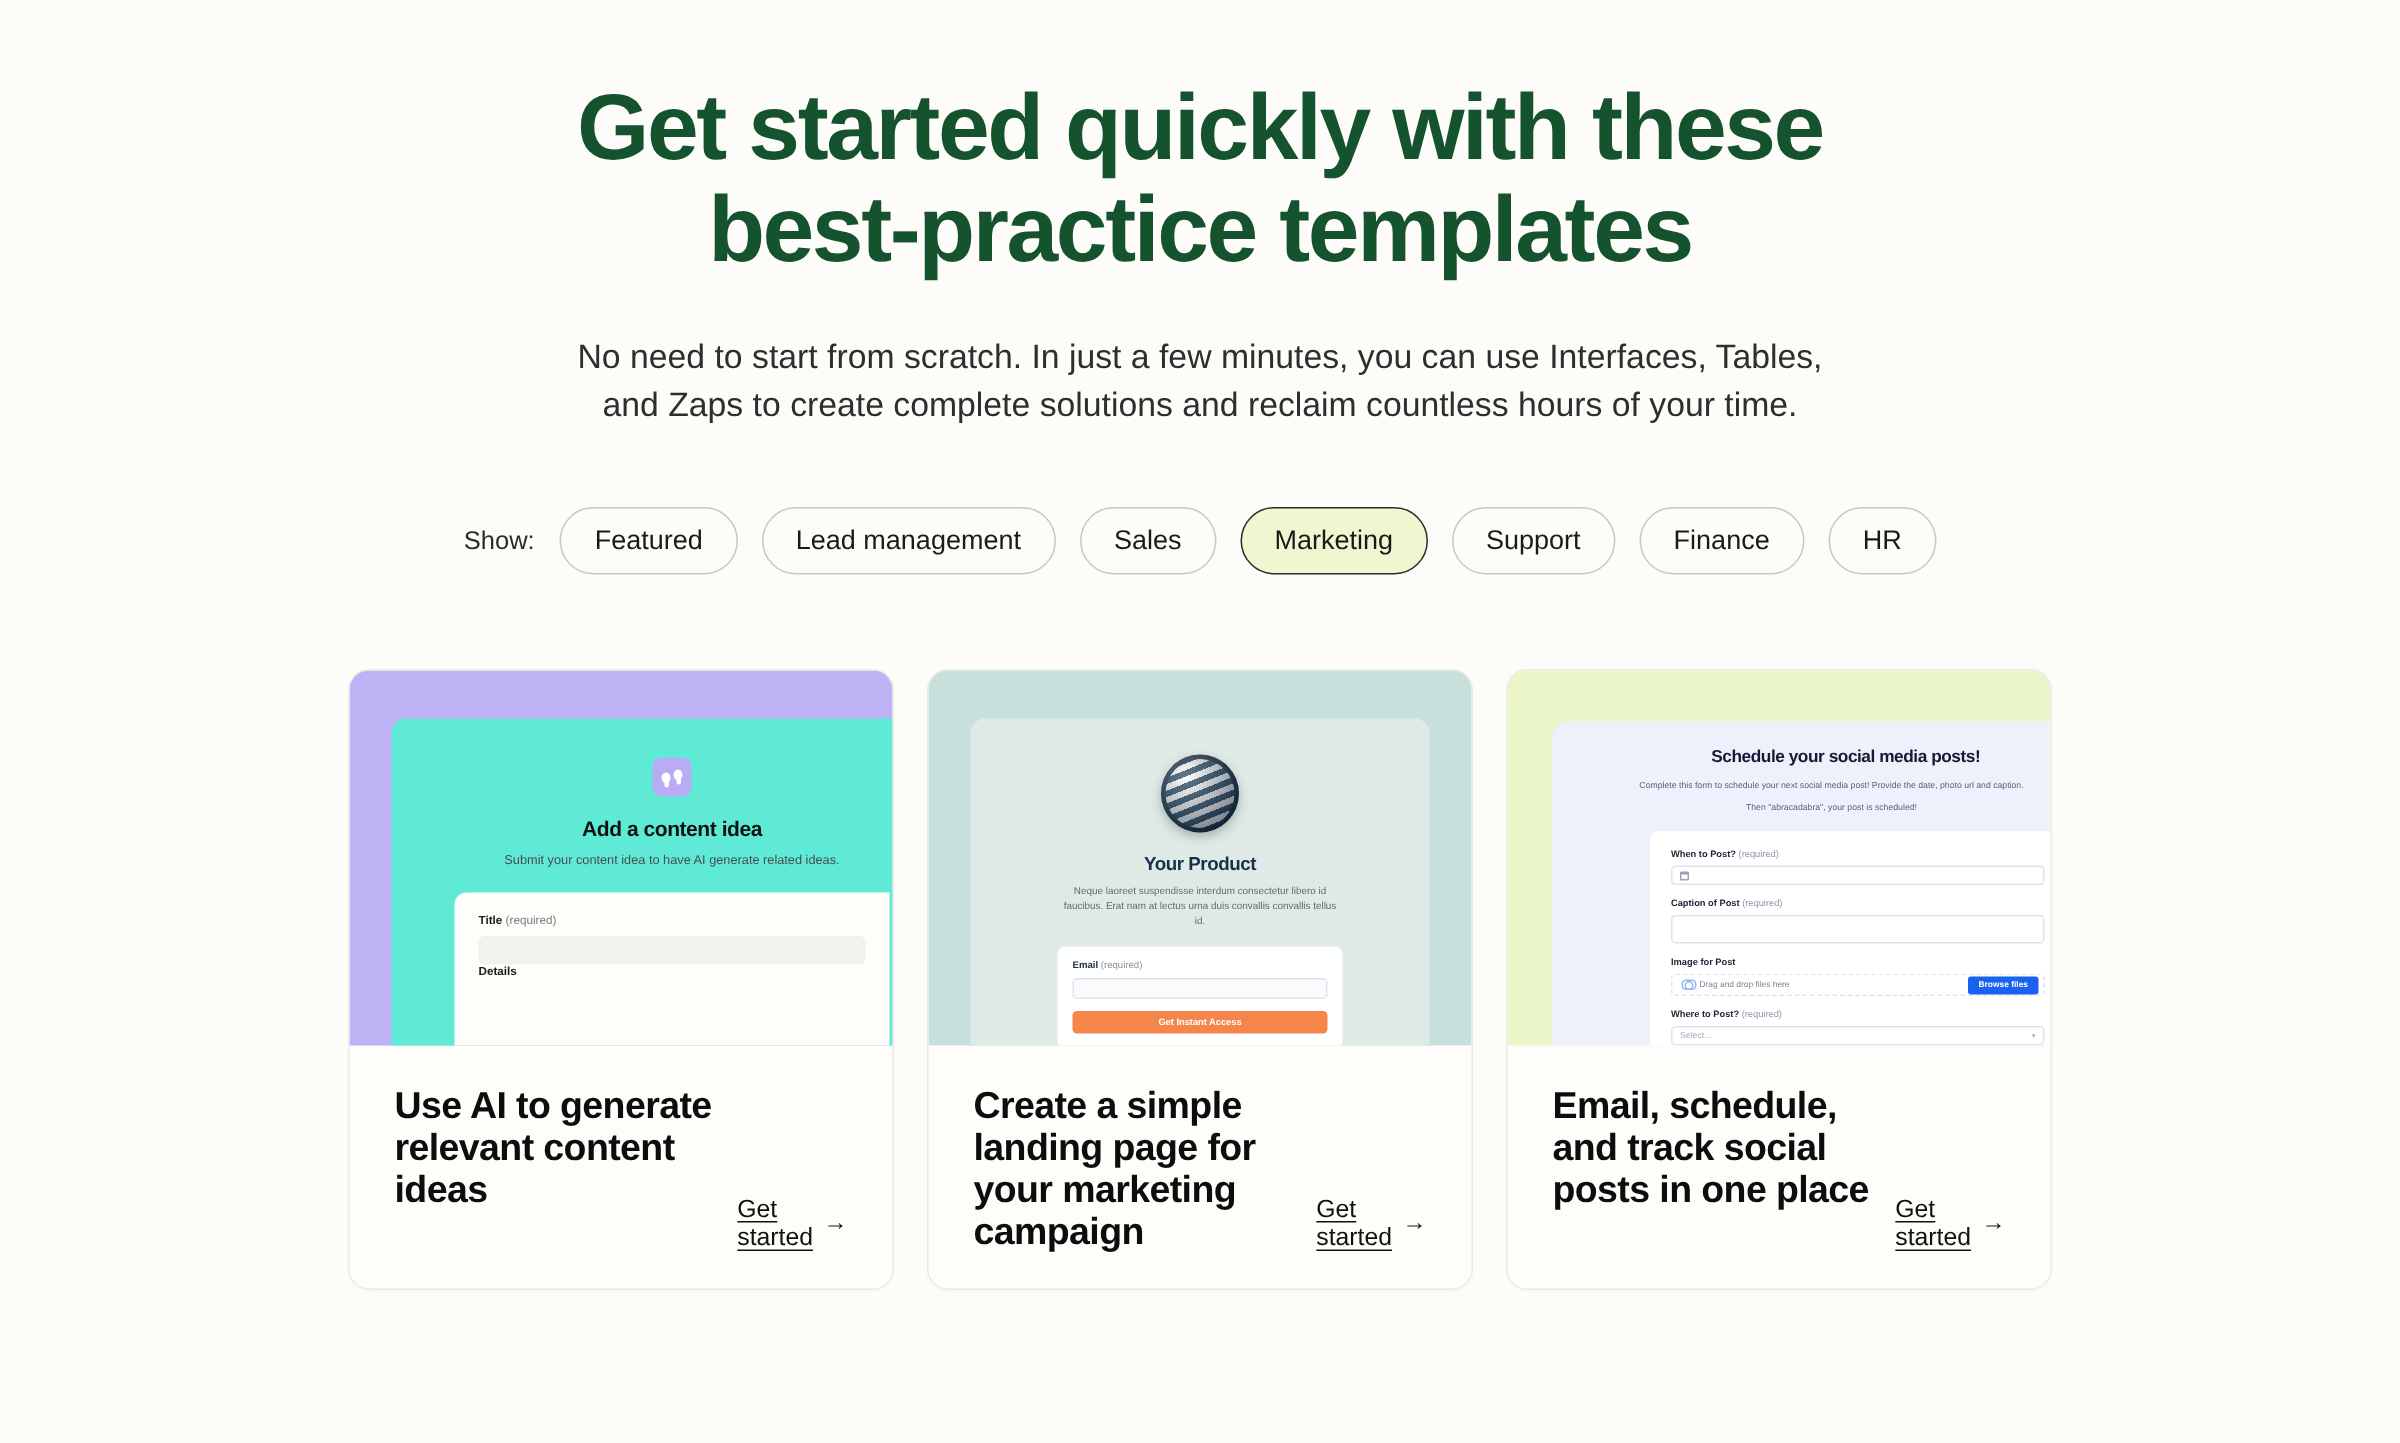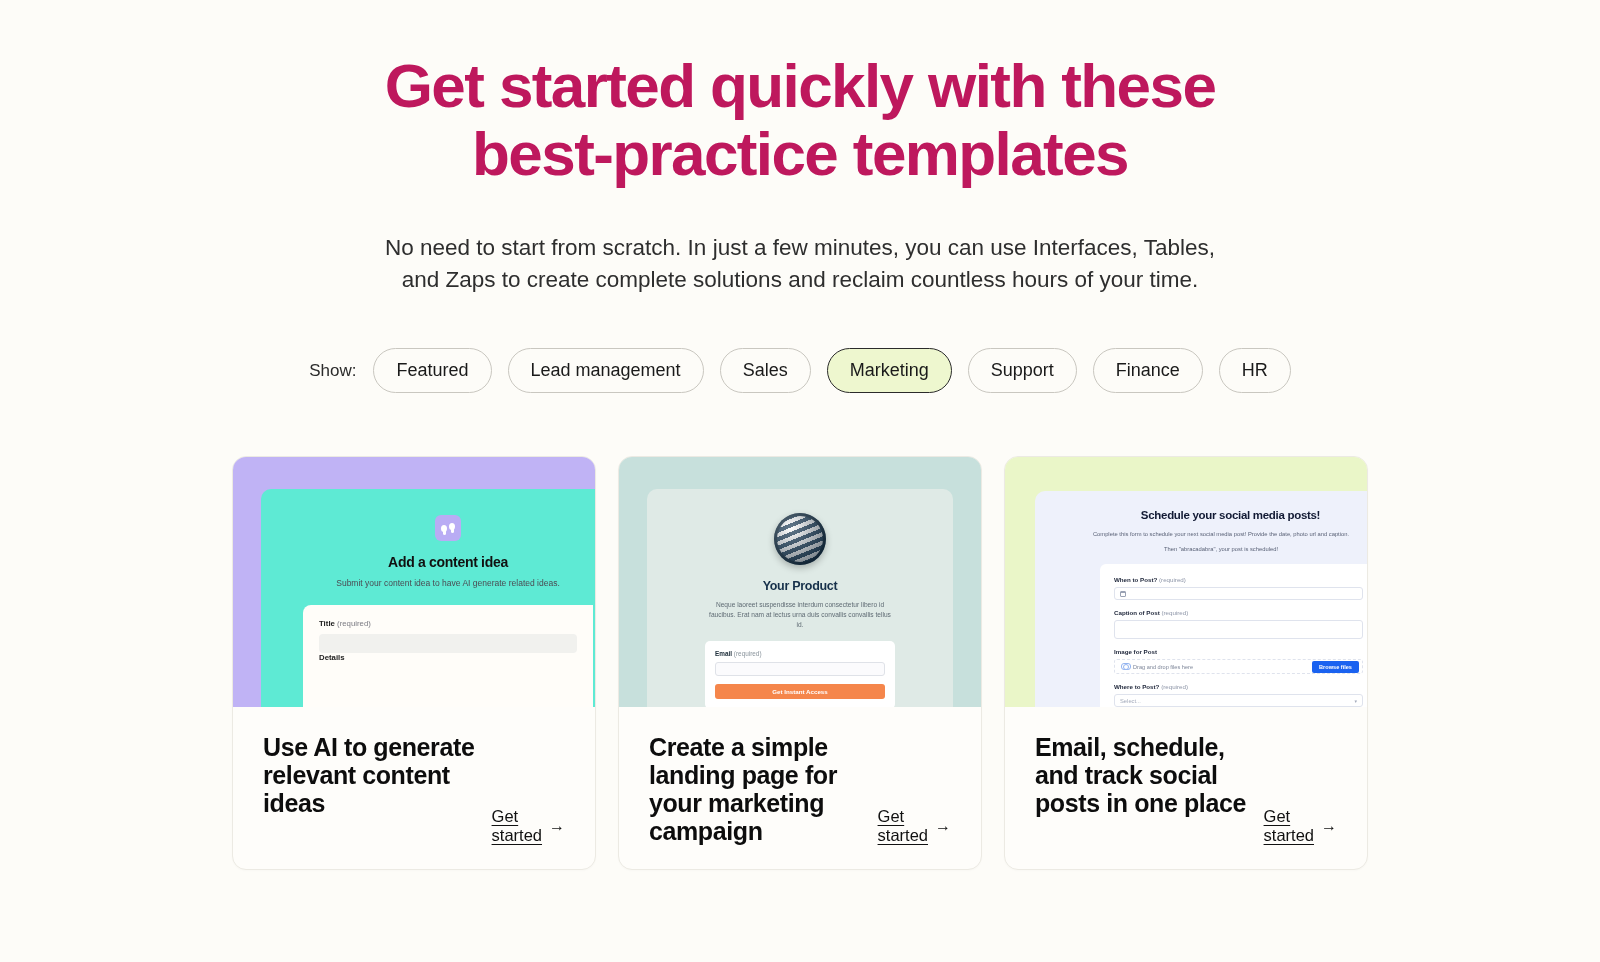--- a/index.html
+++ b/index.html
@@ -20,27 +20,27 @@
     padding-top: 52px;
   }
 
   
   .headline {
     text-align: center;
     font-size: 62px;
     line-height: 68px;
     font-weight: 700;
     letter-spacing: -1.6px;
-    color: #be185d;
+    color: #14532d;
   }
   .headline .l2 { display: block; }
 
   .subhead {
     text-align: center;
-    margin-top: 44px;
+    margin-top: 34px;
     font-size: 22.5px;
     line-height: 32px;
     color: #2e2e2e;
     font-weight: 400;
   }
   .subhead .l2 { display: block; }
 
   
   .filters {
     margin-top: 52px;

